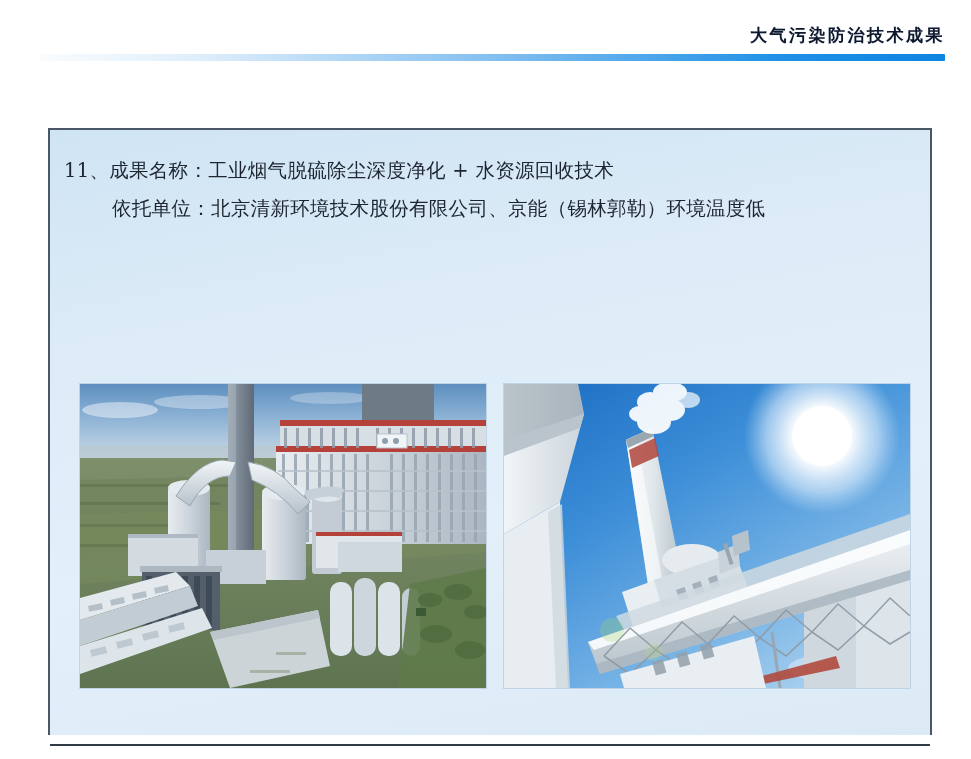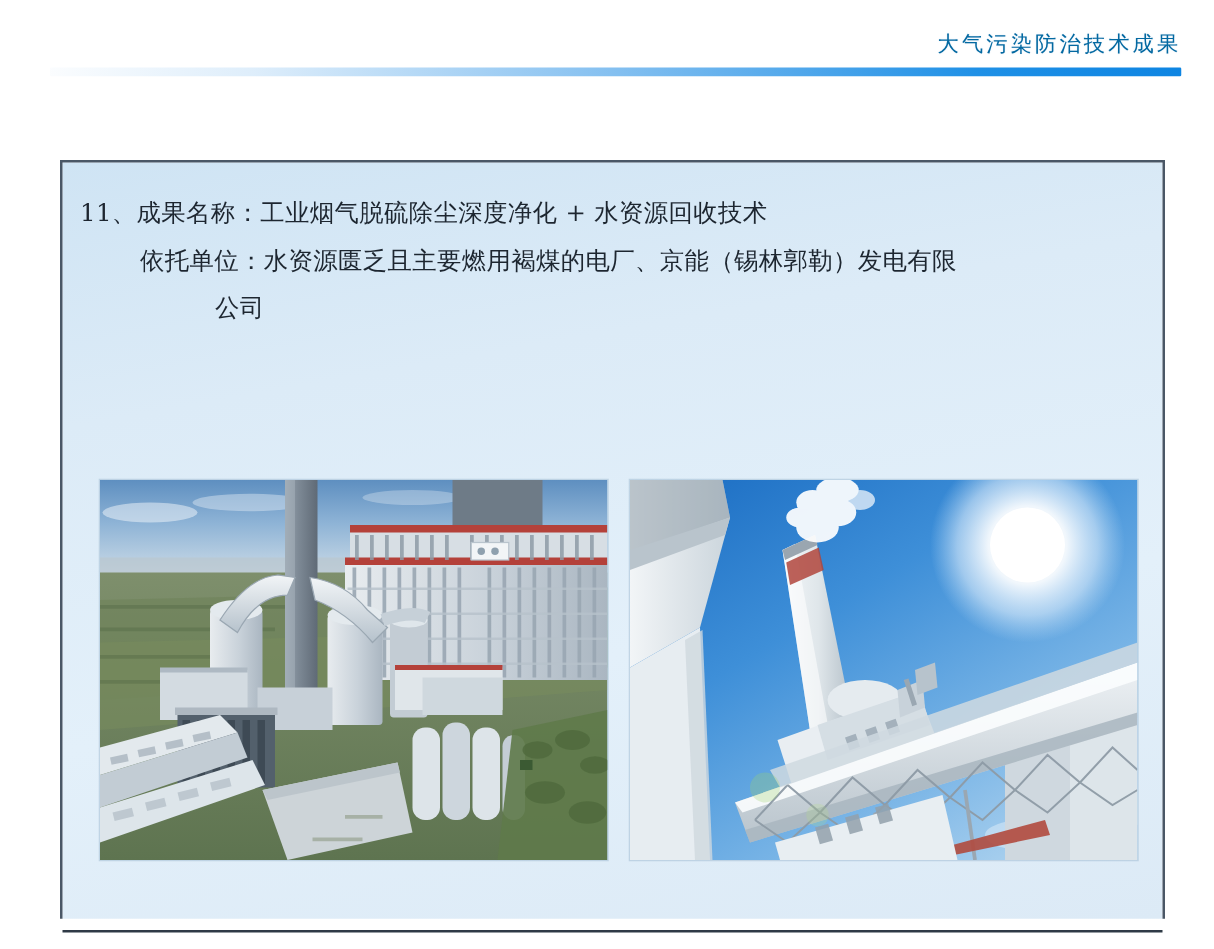--- a/index.html
+++ b/index.html
@@ -21,23 +21,23 @@
     left: 0; top: 0;
     width: 971px;
     height: 70px;
   }
   #header-title {
     position: absolute;
     right: 26px;
     top: 24px;
     font-family: "DejaVu Serif", "Liberation Serif", serif;
     font-size: 17px;
-    font-weight: normal;
+    font-weight: bold;
     letter-spacing: 2.5px;
-    color: #0369a1;
+    color: #0f172a;
     white-space: nowrap;
     text-shadow: 0 0 1px rgba(140,180,220,.45);
   }
   #header-rule {
     position: absolute;
     left: 40px;
     top: 54px;
     width: 905px;
     height: 7px;
     background: linear-gradient(to right,
@@ -120,24 +120,21 @@
   <div id="header-rule"></div>
 </div>
 
 <div id="content-box">
 
   <div id="text-block">
     <div class="txt-line">
       <span>11、成果名称：工业烟气脱硫除尘深度净化 + 水资源回收技术</span>
     </div>
     <div class="txt-line indent-1">
-      <span>依托单位：水资源匮乏且主要燃用褐煤的电厂、京能（锡林郭勒）发电有限</span>
-    </div>
-    <div class="txt-line indent-2">
-      <span>公司</span>
+      <span>依托单位：北京清新环境技术股份有限公司、京能（锡林郭勒）环境温度低</span>
     </div>
   </div>
 
   <div id="photo-row">
 
     <div class="photo" id="photo-left">
       <svg viewBox="0 0 406 304" preserveAspectRatio="none">
         <defs>
           <linearGradient id="skyL" x1="0" y1="0" x2="0" y2="1">
             <stop offset="0%" stop-color="#5e8fc0"></stop>

